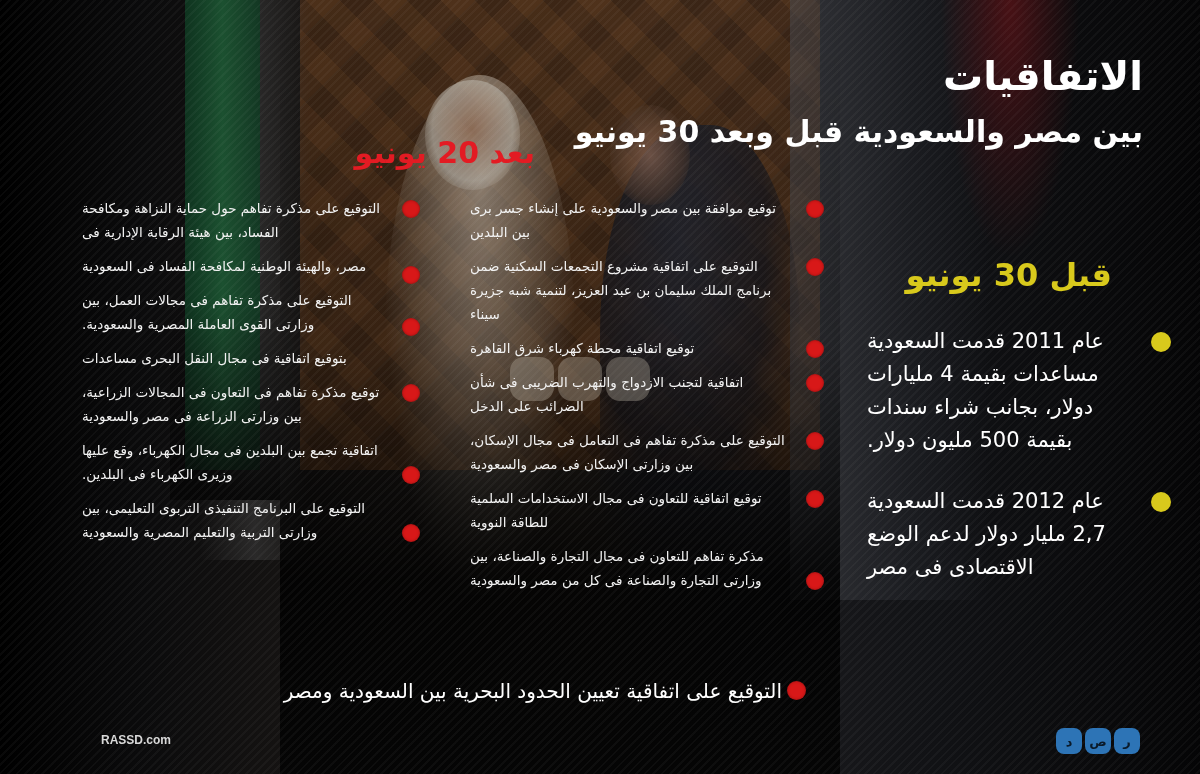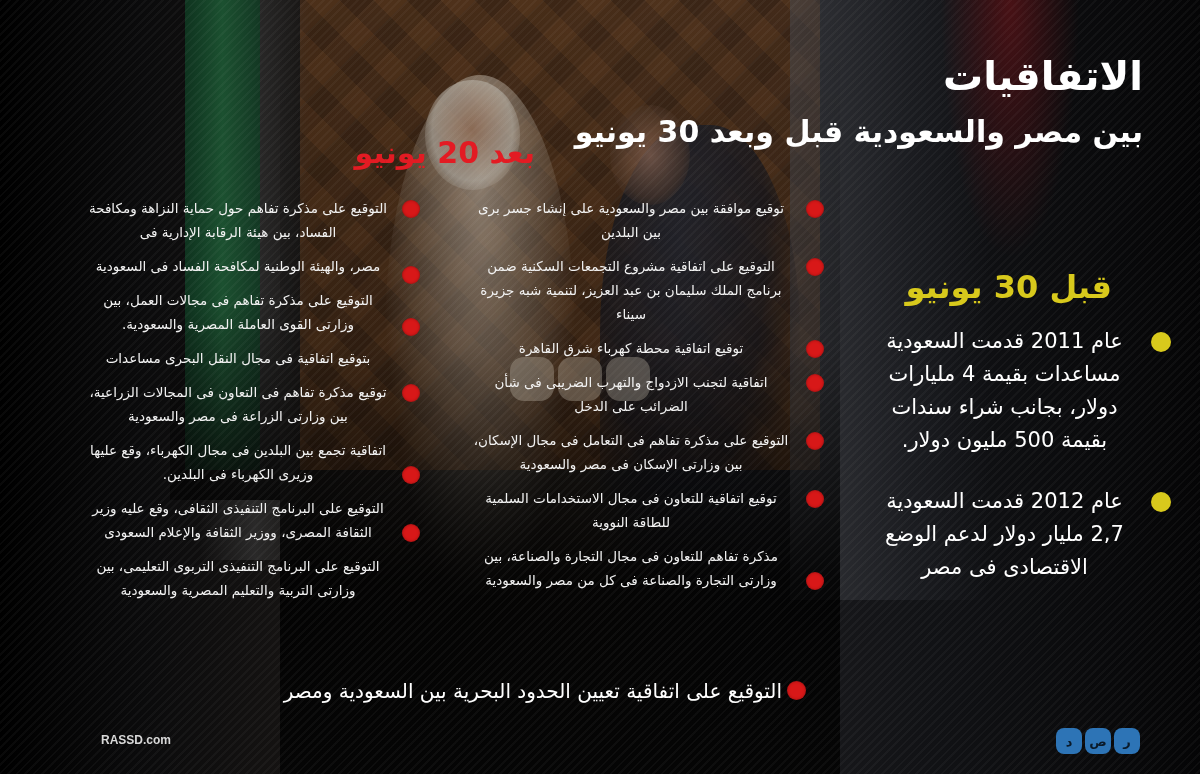--- a/index.html
+++ b/index.html
@@ -38,26 +38,26 @@
   .figure-sisi-head { position: absolute; left: 610px; top: 105px; width: 80px; height: 100px;
     background: radial-gradient(ellipse at 50% 50%, rgba(150,110,90,0.7), rgba(90,65,50,0.5) 60%, rgba(0,0,0,0) 80%); border-radius: 50%; }
 
   .stripes { position: absolute; inset: 0;
     background: repeating-linear-gradient(135deg, rgba(255,255,255,0.035) 0 2px, rgba(0,0,0,0) 2px 6px); }
 
   .watermark { position: absolute; left: 510px; top: 357px; display: flex; gap: 4px; opacity: .35; }
   .watermark span { width: 44px; height: 44px; border-radius: 14px; background: #bfb7a8; display: block; }
 
   
-  .rtl { direction: rtl; text-align: center; }
+  .rtl { direction: rtl; text-align: left; }
   .title { position: absolute; right: 57px; top: 52px; font-size: 40px; font-weight: bold; line-height: 48px; color: #fff; }
   .subtitle { position: absolute; right: 57px; top: 112px; font-size: 30px; line-height: 40px; color: #fff; }
 
   .heading-after { position: absolute; right: 665px; top: 133px; font-size: 30px; font-weight: bold; color: #e31b23; line-height: 40px; }
-  .heading-before { position: absolute; right: 88px; top: 266px; font-size: 32px; font-weight: bold; color: #d8c91c; line-height: 42px; }
+  .heading-before { position: absolute; right: 88px; top: 254px; font-size: 32px; font-weight: bold; color: #d8c91c; line-height: 42px; }
 
   .col { position: absolute; font-size: 13.5px; line-height: 24px; color: #f2f2f2; }
   .col-mid { left: 470px; width: 322px; top: 196px; }
   .col-left { left: 82px; width: 312px; top: 196px; }
   .item { position: relative; margin-bottom: 10px; }
   .dot-red { position: absolute; width: 18px; height: 18px; border-radius: 50%; background: #d81818;
     box-shadow: inset 0 0 3px rgba(0,0,0,0.35); }
   .col-mid .dot-red { right: -32px; top: 4px; }
   .col-left .dot-red { right: -26px; top: 4px; }
 
@@ -110,21 +110,21 @@
     <div class="item"><span class="dot-red" style="top:28px"></span><span>مذكرة تفاهم للتعاون فى مجال التجارة والصناعة، بين وزارتى التجارة والصناعة فى كل من مصر والسعودية</span></div>
   </div>
 
   <div class="col col-left rtl">
     <div class="item"><span class="dot-red"></span><span>التوقيع على مذكرة تفاهم حول حماية النزاهة ومكافحة الفساد، بين هيئة الرقابة الإدارية فى</span></div>
     <div class="item"><span class="dot-red" style="top:12px"></span><span>مصر، والهيئة الوطنية لمكافحة الفساد فى السعودية</span></div>
     <div class="item"><span class="dot-red" style="top:30px"></span><span>التوقيع على مذكرة تفاهم فى مجالات العمل، بين وزارتى القوى العاملة المصرية والسعودية.</span></div>
     <div class="item"><span>بتوقيع اتفاقية فى مجال النقل البحرى مساعدات</span></div>
     <div class="item"><span class="dot-red"></span><span>توقيع مذكرة تفاهم فى التعاون فى المجالات الزراعية، بين وزارتى الزراعة فى مصر والسعودية</span></div>
     <div class="item"><span class="dot-red" style="top:28px"></span><span>اتفاقية تجمع بين البلدين فى مجال الكهرباء، وقع عليها وزيرى الكهرباء فى البلدين.</span></div>
-    <div class="item"><span class="dot-red" style="top:28px"></span><span>التوقيع على البرنامج التنفيذى الثقافى، وقع عليه وزير الثقافة المصرى، ووزير الثقافة والإعلام السعودى</span></div>
+    <div class="item"><span class="dot-red" style="top:28px"></span></div>
     <div class="item"><span>التوقيع على البرنامج التنفيذى التربوى التعليمى، بين وزارتى التربية والتعليم المصرية والسعودية</span></div>
   </div>
 
   <div class="col-right rtl">
     <div class="item"><span class="dot-yellow"></span><span>عام 2011 قدمت السعودية مساعدات بقيمة 4 مليارات دولار، بجانب شراء سندات بقيمة 500 مليون دولار.</span></div>
     <div class="item"><span class="dot-yellow"></span><span>عام 2012 قدمت السعودية 2,7 مليار دولار لدعم الوضع الاقتصادى فى مصر</span></div>
   </div>
 
   <div class="bottom-line rtl">
     <span class="dot-red"></span>

